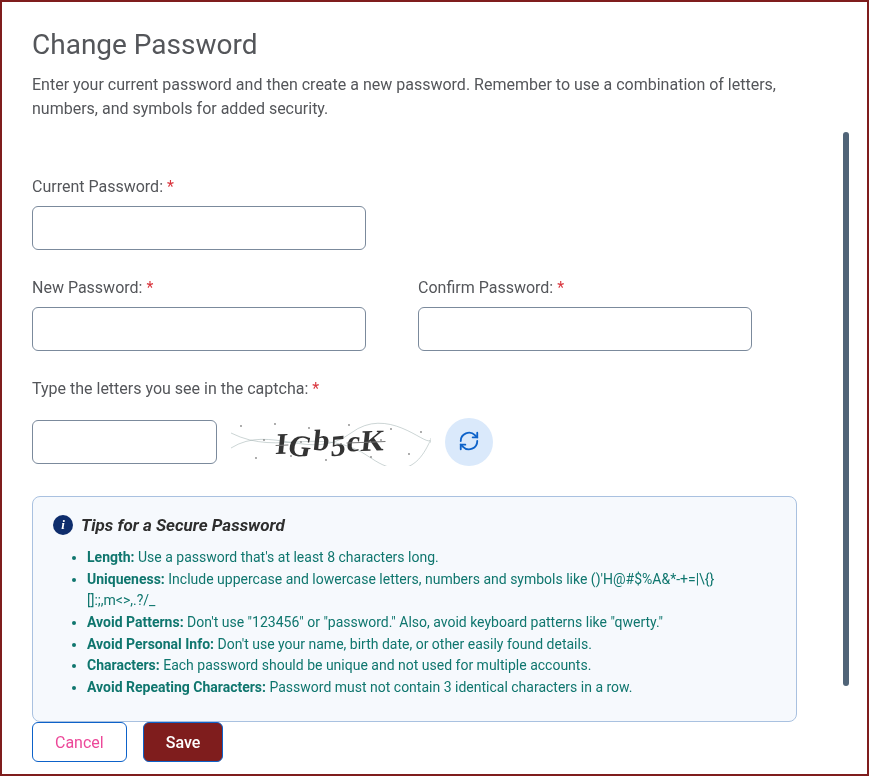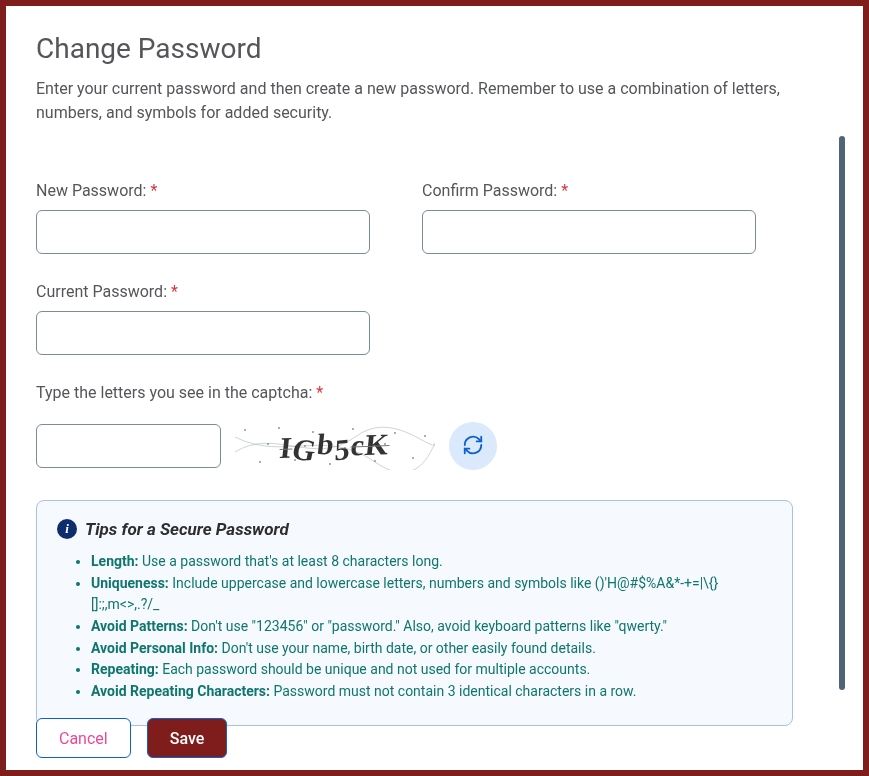--- a/index.html
+++ b/index.html
@@ -1,18 +1,18 @@
 <!DOCTYPE html>
 <html><head>
   <meta charset="utf-8">
   <style>
     * { box-sizing: border-box; margin: 0; padding: 0; }
     body { font-family: Roboto, Arial, sans-serif; background: #fff; color: #54565a; }
     .page {
-      width: 869px; height: 776px; border: 6px solid #7f1d1d; position: relative; overflow: hidden;
+      width: 869px; height: 776px; border: 2px solid #7f1d1d; position: relative; overflow: hidden;
     }
     .content { padding: 26px 30px 20px 30px; position: relative; height: 100%; }
     h1 { font-size: 28px; font-weight: 400; color: #54565a; margin-bottom: 12px; }
     .subtitle { font-size: 16px; color: #54565a; line-height: 1.5; margin-bottom: 56px; padding-right: 30px; }
     .scrollbar { position: absolute; top: 130px; right: 18px; width: 6px; height: 554px; background: #506478; border-radius: 3px; }
     .row { display: flex; gap: 52px; margin-bottom: 28px; }
     .field { display: flex; flex-direction: column; }
     label { font-size: 16px; color: #54565a; margin-bottom: 10px; }
     .req { color: #d9363e; }
     input[type=password], input[type=text].tx {
@@ -67,38 +67,38 @@
   <div class="content">
     <h1>Change Password</h1>
     <p class="subtitle">Enter your current password and then create a new password. Remember to use a combination of letters, numbers, and symbols for added security.</p>
 
     <div class="scrollbar"></div>
 
     <div>
       <div class="row">
         <div class="field">
           <label>
-            <span>New Password:</span>
-            <span class="req">*</span>
-          </label>
-          <input type="password" class="tx" value="" style="">
-        </div>
-        <div class="field">
-          <label>
-            <span>Confirm Password:</span>
+            <span>Current Password:</span>
             <span class="req">*</span>
           </label>
           <input type="password" class="tx" value="" style="">
         </div>
       </div>
 
       <div class="row">
         <div class="field">
           <label>
-            <span>Current Password:</span>
+            <span>New Password:</span>
+            <span class="req">*</span>
+          </label>
+          <input type="password" class="tx" value="" style="">
+        </div>
+        <div class="field">
+          <label>
+            <span>Confirm Password:</span>
             <span class="req">*</span>
           </label>
           <input type="password" class="tx" value="" style="">
         </div>
       </div>
 
       <div class="field" style="margin-bottom:10px;">
         <label>
           <span>Type the letters you see in the captcha:</span>
           <span class="req">*</span>
@@ -147,21 +147,21 @@
       <div class="tips">
         <div class="tips-header">
           <span class="info-icon">i</span>
           <span class="tips-title">Tips for a Secure Password</span>
         </div>
         <ul>
           <li><b>Length:</b><span> Use a password that's at least 8 characters long.</span></li>
           <li><b>Uniqueness:</b><span> Include uppercase and lowercase letters, numbers and symbols like ()'H@#$%A&amp;*-+=|\{}[]:;,m&lt;&gt;,.?/_</span></li>
           <li><b>Avoid Patterns:</b><span> Don't use "123456" or "password." Also, avoid keyboard patterns like "qwerty."</span></li>
           <li><b>Avoid Personal Info:</b><span> Don't use your name, birth date, or other easily found details.</span></li>
-          <li><b>Repeating:</b><span> Each password should be unique and not used for multiple accounts.</span></li>
+          <li><b>Characters:</b><span> Each password should be unique and not used for multiple accounts.</span></li>
           <li><b>Avoid Repeating Characters:</b><span> Password must not contain 3 identical characters in a row.</span></li>
         </ul>
       </div>
     </div>
 
     <div class="actions">
       <button class="btn btn-secondary">Cancel</button>
       <button class="btn btn-primary">Save</button>
     </div>
   </div>

